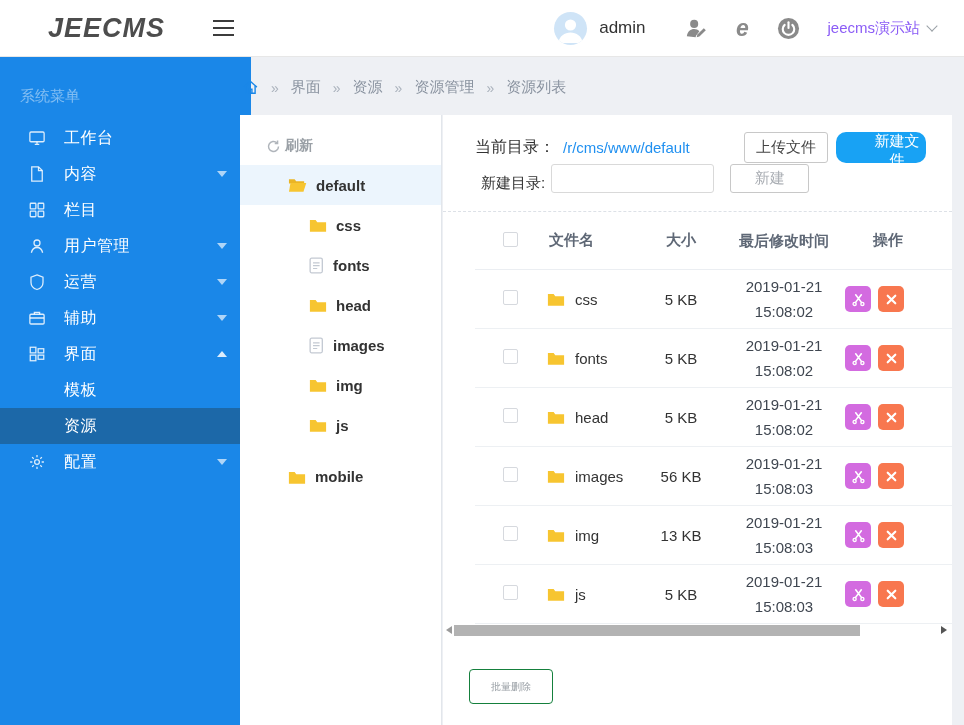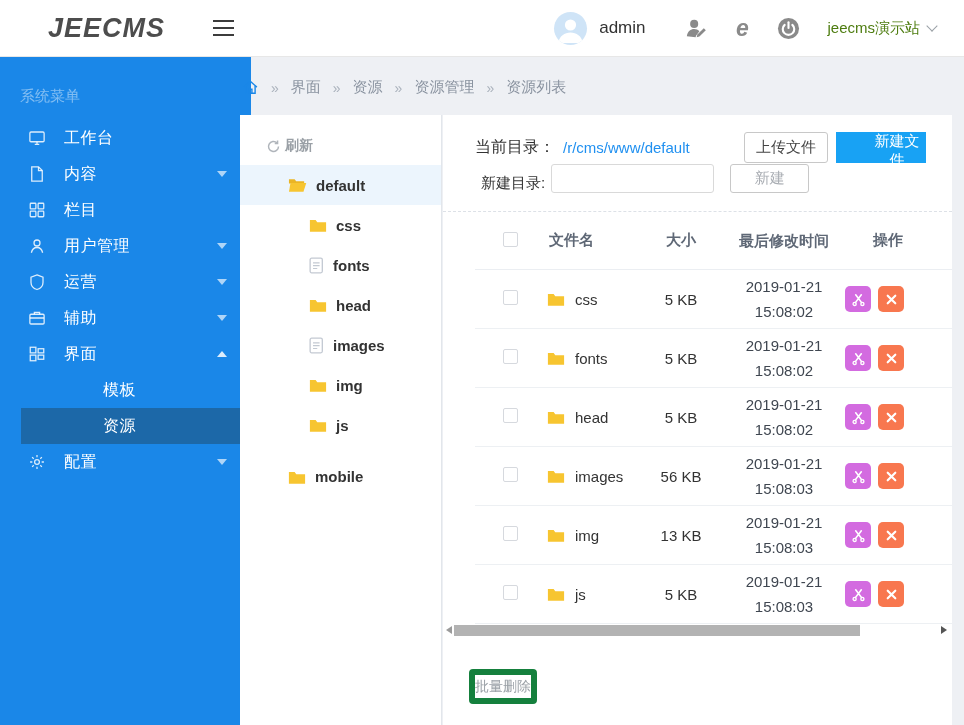--- a/index.html
+++ b/index.html
@@ -16,33 +16,33 @@
   .logo{font-style:italic;font-weight:bold;font-size:27px;letter-spacing:1px;color:#4d4d4d;margin-left:48px;}
   .hamburger{margin-left:44px;cursor:pointer;display:flex;flex-direction:column;gap:5px;padding:4px;}
   .hamburger span{display:block;width:21px;height:2px;background:#3c3c3c;}
   .topbar-right{margin-left:auto;display:flex;align-items:center;margin-right:28px;gap:0;}
   .avatar{width:33px;height:33px;border-radius:50%;background:#cfe4f7;position:relative;overflow:hidden;}
   .avatar svg{position:absolute;left:0;top:0;}
   .user-name{font-size:17px;color:#333;margin:0 28px 0 12px;}
   .hicon{width:24px;height:24px;margin:0 11px;color:#8a8a8a;display:flex;align-items:center;justify-content:center;cursor:pointer;}
   .ie-e{font-style:italic;font-weight:bold;font-size:23px;color:#8a8a8a;line-height:1;}
   .site-select{display:flex;align-items:center;gap:8px;margin-left:16px;cursor:pointer;}
-  .site-select span{font-size:15px;color:#4d7c0f;}
+  .site-select span{font-size:15px;color:#8b5cf6;}
   .chev-down{width:8px;height:8px;border-right:1.5px solid #9aa0a6;border-bottom:1.5px solid #9aa0a6;transform:rotate(45deg);margin-top:-4px;}
 
   
   .sidebar{position:absolute;left:0;top:57px;width:251px;bottom:0;background:var(--blue);}
   .sidebar-title{color:rgba(255,255,255,.45);font-size:15px;padding:30px 0 14px 20px;}
   .menu-item{height:36px;display:flex;align-items:center;color:#fff;font-size:16px;cursor:pointer;position:relative;}
   .mi-icon{width:18px;height:18px;margin-left:28px;color:rgba(255,255,255,.85);}
   .mi-label{margin-left:18px;letter-spacing:.5px;}
   .mi-chev{position:absolute;right:24px;width:0;height:0;border-left:5px solid transparent;border-right:5px solid transparent;}
   .mi-chev.down{border-top:6px solid rgba(255,255,255,.65);}
   .mi-chev.up{border-bottom:6px solid rgba(255,255,255,.85);}
-  .submenu-item{height:36px;display:flex;align-items:center;color:#fff;font-size:16px;cursor:pointer;padding-left:82px;letter-spacing:.5px;margin-left:21px;}
+  .submenu-item{height:36px;display:flex;align-items:center;color:#fff;font-size:16px;cursor:pointer;padding-left:64px;letter-spacing:.5px;}
   .submenu-item.active{background:var(--blue-dark);}
 
   
   .breadcrumb{position:absolute;left:242px;top:78px;display:flex;align-items:center;gap:12px;font-size:15px;color:#8a93a0;}
   .bc-home{color:var(--blue);cursor:pointer;}
   .bc-sep{color:#aab2bc;font-size:14px;}
   .bc-item{cursor:pointer;}
 
   
   .tree-panel{position:absolute;left:240px;top:115px;width:202px;bottom:0;background:#fff;border-right:1px solid #e2e6eb;font-weight:bold;}
@@ -52,21 +52,21 @@
   .tree-node.selected{background:#ecf5fd;}
 
   
   .main-panel{position:absolute;left:443px;top:115px;width:509px;bottom:0;background:#fff;padding:0 0 0 0;}
   .toolbar{padding:16px 26px 0 32px;}
   .tb-row1{display:flex;align-items:center;height:32px;}
   .cur-label{font-size:16px;color:#333;}
   .cur-path{font-size:15px;color:var(--link);margin-left:8px;cursor:pointer;}
   .btn{border:1px solid #c8c8c8;background:#fff;border-radius:3px;font-size:15px;color:#444;cursor:pointer;font-family:inherit;}
   .btn-upload{width:84px;height:31px;margin-left:auto;}
-  .btn-primary{width:90px;height:31px;background:var(--btn-blue);border:none;border-radius:0;color:#fff;font-size:15px;margin-left:8px;cursor:pointer;font-family:inherit;padding-left:32px;}
+  .btn-primary{width:90px;height:31px;background:var(--btn-blue);border:none;border-radius:10px;color:#fff;font-size:15px;margin-left:8px;cursor:pointer;font-family:inherit;padding-left:32px;}
   .tb-row2{display:flex;align-items:flex-end;height:30px;}
   .newdir-label{font-size:15px;color:#333;margin-left:6px;}
   .newdir-input{width:163px;height:29px;border:1px solid #d9d9d9;border-radius:3px;margin-left:6px;font-size:14px;padding:0 8px;outline:none;font-family:inherit;}
   .btn-create{width:79px;height:29px;margin-left:16px;color:#a9adb3;}
 
   
   .ftable{margin-top:18px;border-top:1px dashed #dde1e7;padding-left:32px;}
   .t-head{display:flex;align-items:center;height:58px;border-bottom:1px solid #ebeef2;color:#5f6876;font-size:15px;font-weight:bold;}
   .t-row{display:flex;align-items:center;height:59px;border-bottom:1px solid #edf0f3;font-size:15px;}
   .col-check{width:46px;padding-left:28px;flex:none;}
@@ -83,21 +83,21 @@
   .abtn.cut{background:var(--purple);}
   .abtn.del{background:var(--orange);}
 
   
   .hscroll{position:relative;height:13px;margin-top:0;}
   .hs-arrow{position:absolute;top:2px;width:0;height:0;border-top:4.5px solid transparent;border-bottom:4.5px solid transparent;}
   .hs-arrow.left{left:3px;border-right:6px solid #9b9b9b;}
   .hs-arrow.right{right:5px;border-left:6px solid #555;}
   .hs-thumb{position:absolute;left:11px;top:1px;height:11px;width:406px;background:#b3b3b3;cursor:pointer;}
 
-  .batch-delete{margin:32px 0 0 26px;width:68px;height:35px;border:6px solid #15803d;border-radius:4px;background:#fff;color:#9aa0a6;font-size:14px;cursor:pointer;font-family:inherit;}
+  .batch-delete{margin:32px 0 0 26px;width:84px;height:35px;border:1px solid #15803d;border-radius:4px;background:#fff;color:#9aa0a6;font-size:10px;cursor:pointer;font-family:inherit;}
 </style>
 </head>
 <body>
 
 <header class="topbar">
   <div class="logo">JEECMS</div>
   <div class="hamburger">
       <span></span>
       <span></span>
       <span></span>

